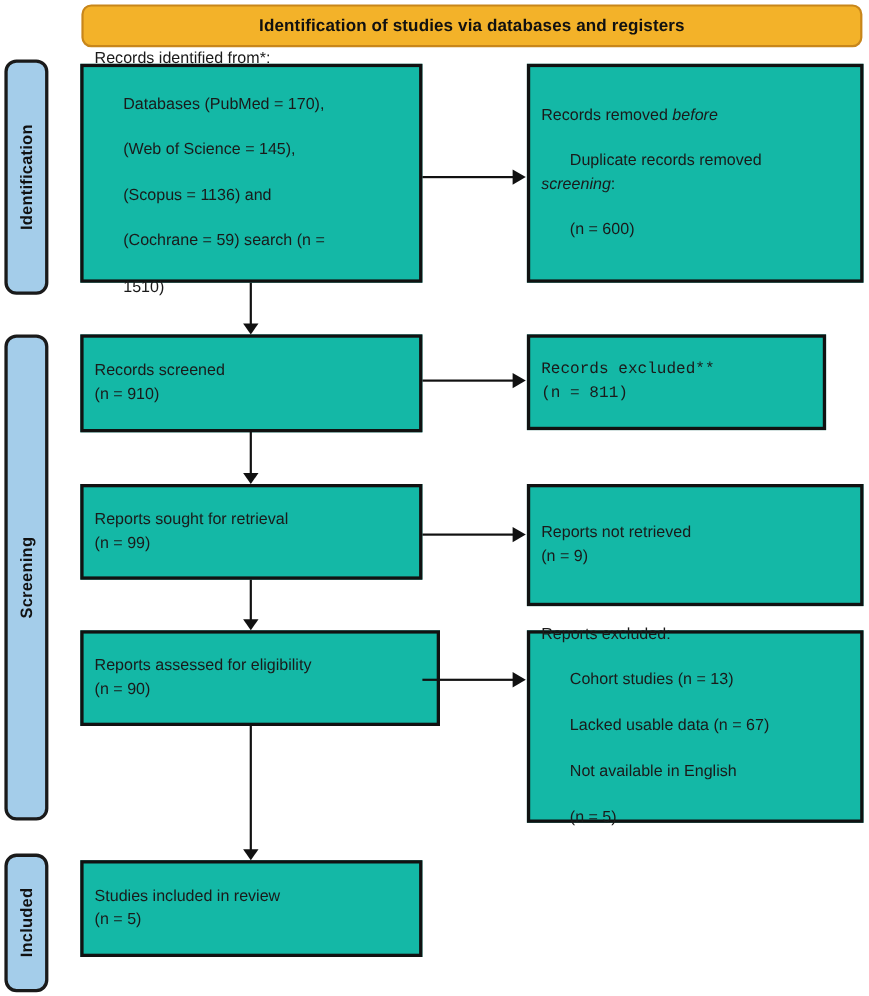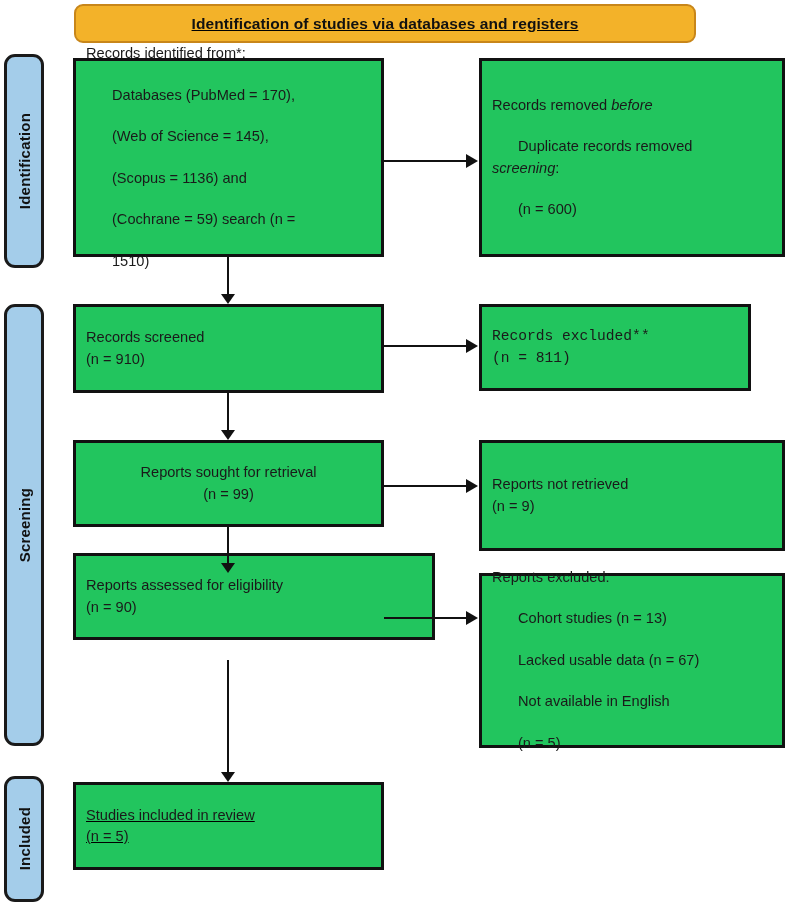--- a/index.html
+++ b/index.html
@@ -16,30 +16,29 @@
     height: 905px;
     background: #ffffff;
     overflow: hidden;
   }
 
   
   .banner {
     position: absolute;
     left: 74px;
     top: 4px;
-    width: 622px;
+    width: 710px;
     height: 39px;
     background: #F3B229;
     border: 2px solid #C8861A;
     border-radius: 9px;
     box-sizing: border-box;
     display: flex;
     align-items: center;
     justify-content: center;
-    text-decoration: underline;
   }
   .banner-text {
     font-size: 15.5px;
     font-weight: bold;
     color: #111111;
     letter-spacing: 0.1px;
     white-space: nowrap;
   }
 
   
@@ -64,21 +63,21 @@
     letter-spacing: 0.2px;
     white-space: nowrap;
   }
   .stage-identification { top: 54px;  height: 214px; }
   .stage-screening     { top: 304px; height: 442px; }
   .stage-included      { top: 776px; height: 126px; }
 
   
   .fbox {
     position: absolute;
-    background: #22c55e;
+    background: #14b8a6;
     border: 3px solid #111111;
     box-sizing: border-box;
     display: flex;
     flex-direction: column;
     justify-content: center;
   }
   .fbox .lines {
     padding: 0 10px;
   }
   .fline {
@@ -86,23 +85,23 @@
     line-height: 21.5px;
     color: #1a1a1a;
     white-space: nowrap;
   }
   .fline.indent { padding-left: 26px; margin-top: 20px; }
   .fline .ital { font-style: italic; }
 
   
   .box-identified   { left: 73px; top: 58px;  width: 311px; height: 199px; }
   .box-screened     { left: 73px; top: 304px; width: 311px; height: 89px;  }
-  .box-sought       { left: 73px; top: 440px; width: 311px; height: 87px; text-align: center;  }
-  .box-assessed     { left: 73px; top: 553px; width: 362px; height: 87px;  }
-  .box-included     { left: 73px; top: 782px; width: 311px; height: 88px; text-decoration: underline; }
+  .box-sought       { left: 73px; top: 440px; width: 311px; height: 87px;  }
+  .box-assessed     { left: 73px; top: 573px; width: 327px; height: 87px;  }
+  .box-included     { left: 73px; top: 782px; width: 311px; height: 88px; }
 
   
   .box-removed      { left: 479px; top: 58px;  width: 306px; height: 199px; }
   .box-excluded-rec { left: 479px; top: 304px; width: 272px; height: 87px; font-family: Liberation Mono, monospace;  }
   .box-notretrieved { left: 479px; top: 440px; width: 306px; height: 111px;  }
   .box-excluded-rep { left: 479px; top: 573px; width: 306px; height: 175px; }
 
   
   .vline {
     position: absolute;

